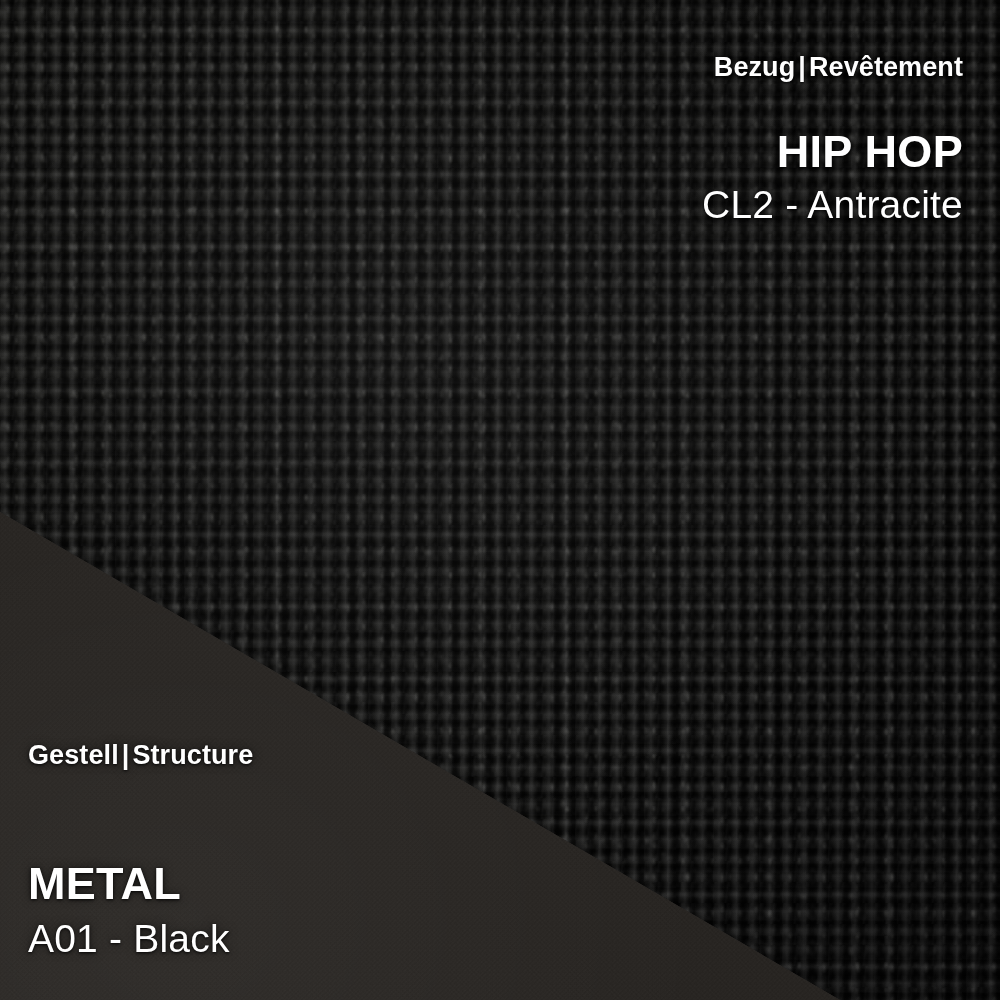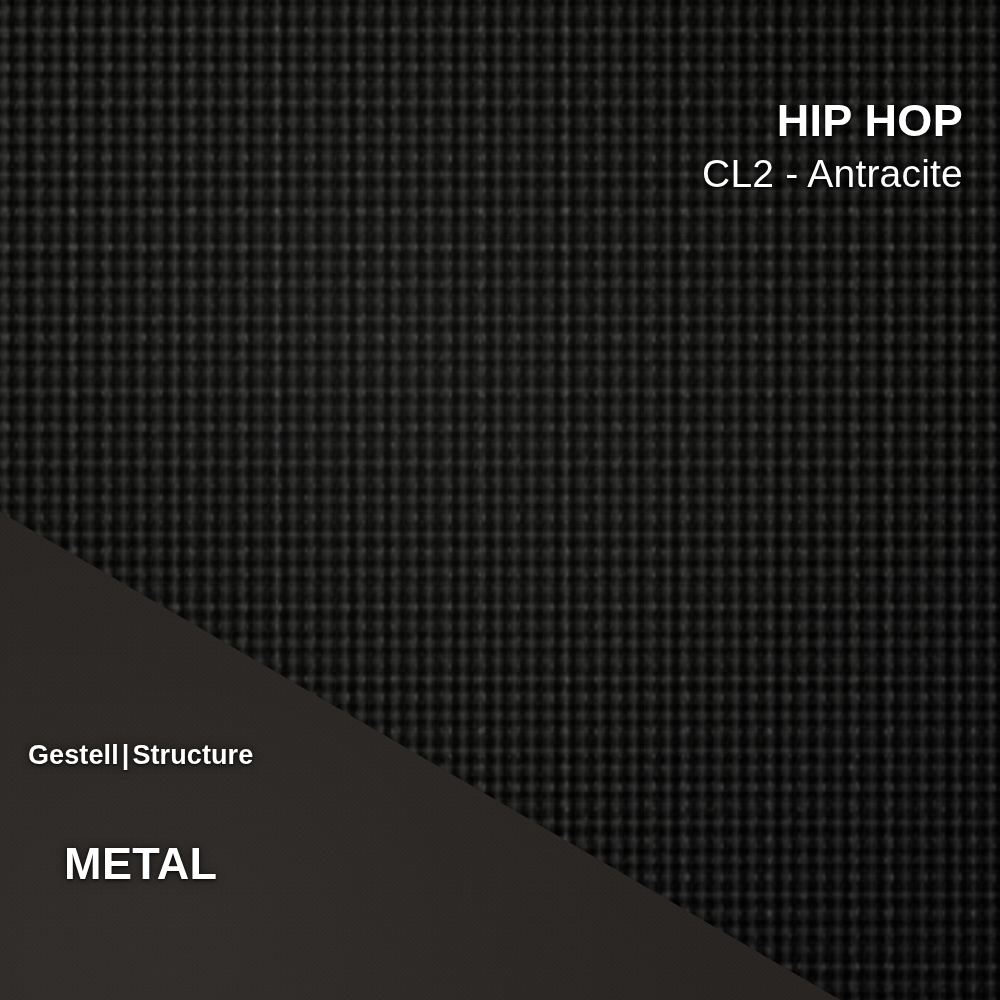--- a/index.html
+++ b/index.html
@@ -183,21 +183,21 @@
 
   .material-name {
     font-size: 45px;
     font-weight: 700;
     letter-spacing: 0.3px;
     line-height: 1.1;
     white-space: nowrap;
   }
 
   .block-upholstery .material-name { margin-top: 44px; }
-  .block-frame      .material-name { margin-top: 68px; text-align: center; }
+  .block-frame      .material-name { margin-top: 88px; }
 
   .material-code {
     font-size: 39px;
     font-weight: 300;
     letter-spacing: 0.2px;
     line-height: 1.15;
     white-space: nowrap;
   }
 
   .block-upholstery .material-code { margin-top: 6px; }
@@ -209,22 +209,24 @@
 <div class="swatch">
 
   <div class="fabric-layer"></div>
   <div class="fabric-grain"></div>
   <div class="fabric-vignette"></div>
 
   <div class="metal-layer"></div>
   <div class="metal-edge"></div>
 
   <div class="label-block block-upholstery">
+    <div class="kicker"><span>Bezug</span><span class="sep">|</span><span>Revêtement</span></div>
     <div class="material-name">HIP HOP</div>
     <div class="material-code">CL2 - Antracite</div>
   </div>
 
   <div class="label-block block-frame">
     <div class="kicker"><span>Gestell</span><span class="sep">|</span><span>Structure</span></div>
     <div class="material-name">METAL</div>
+    <div class="material-code">A01 - Black</div>
   </div>
 
 </div>
 
 </body></html>

